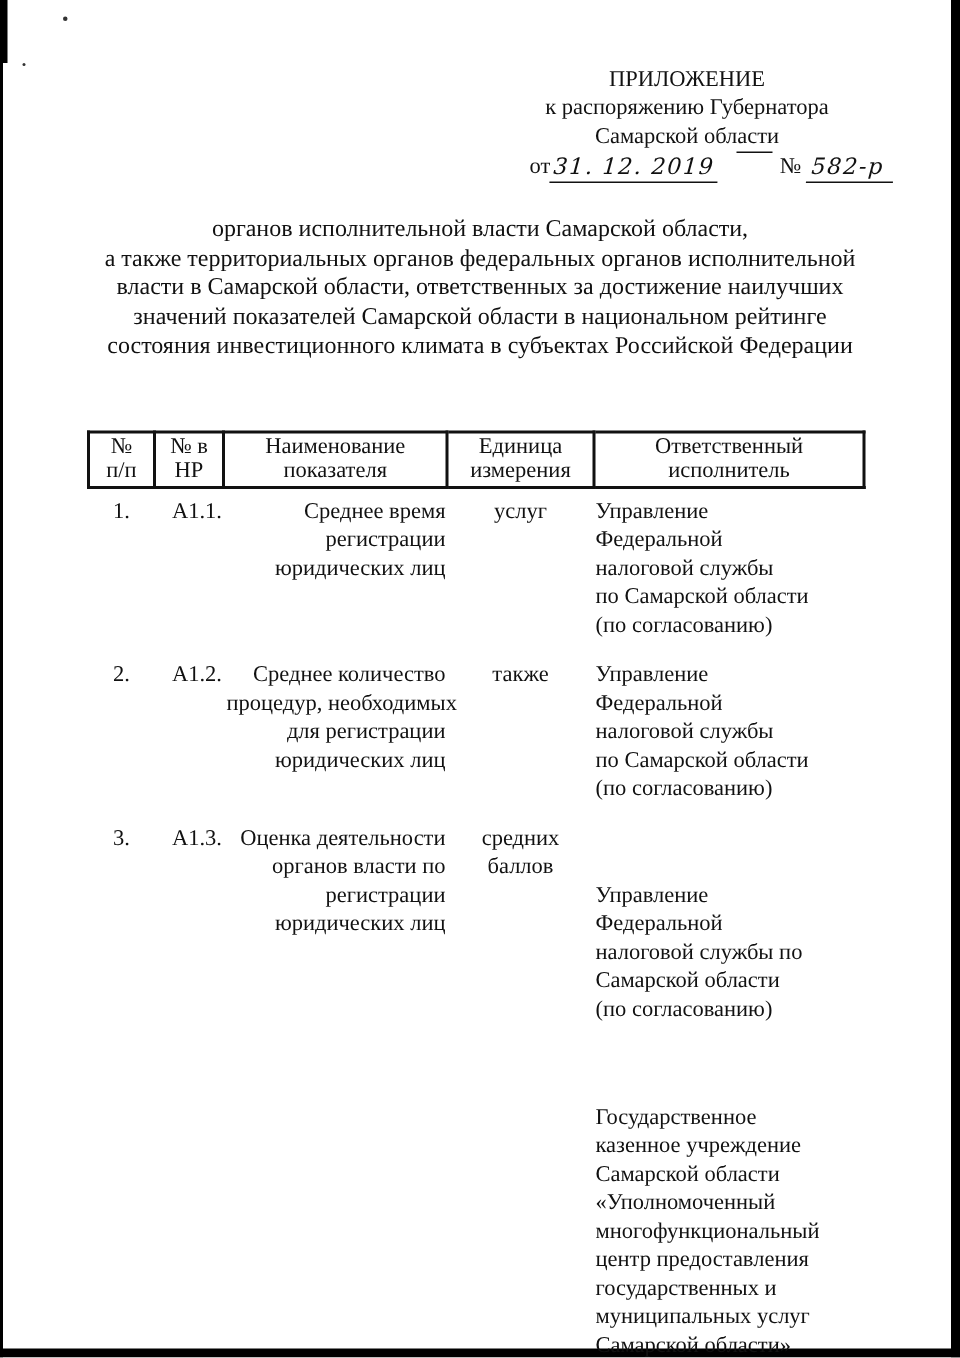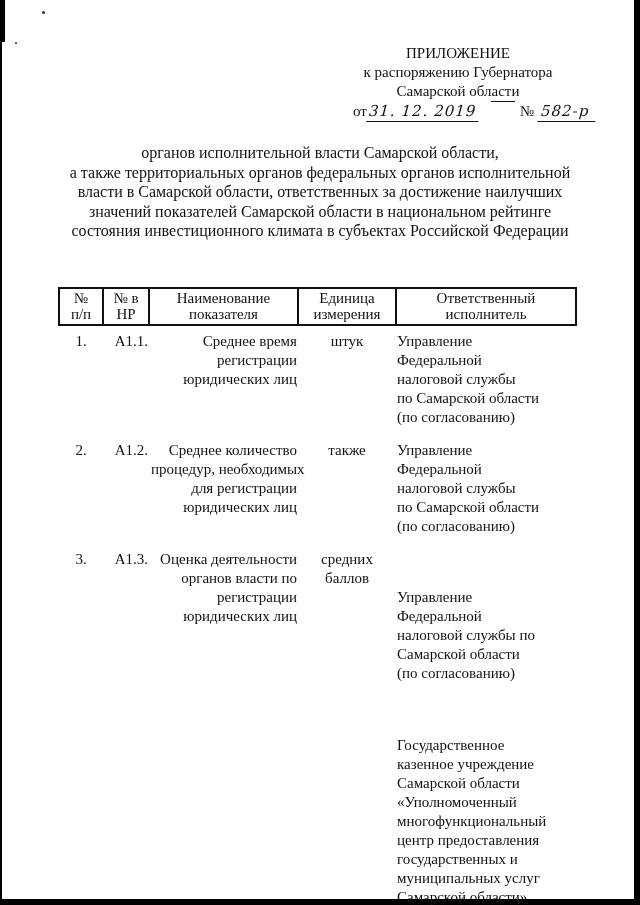--- a/index.html
+++ b/index.html
@@ -133,21 +133,21 @@
 исполнитель</td>
     </tr>
   </thead>
   <tbody>
     <tr class="gap">
       <td class="c-num">1.</td>
       <td class="c-nr">А1.1.</td>
       <td class="c-name">Среднее время
 регистрации
 юридических лиц</td>
-      <td class="c-unit">штук</td>
+      <td class="c-unit">услуг</td>
       <td class="c-resp"><p>Управление
 Федеральной
 налоговой службы
 по Самарской области
 (по согласованию)</p></td>
     </tr>
     <tr class="gap">
       <td class="c-num">2.</td>
       <td class="c-nr">А1.2.</td>
       <td class="c-name">Среднее количество

